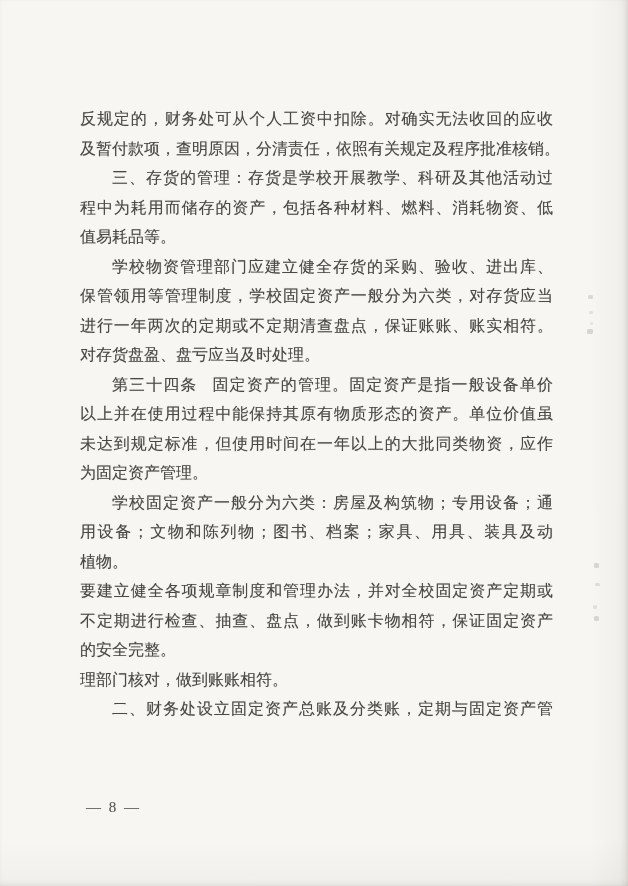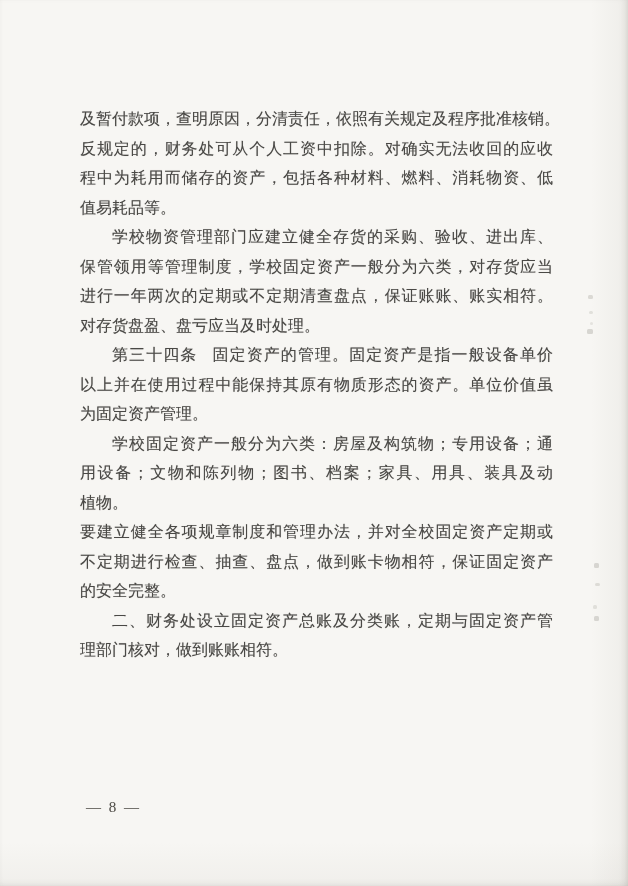--- a/index.html
+++ b/index.html
@@ -57,39 +57,41 @@
     position:absolute;
     background:var(--speck);
     border-radius:1.5px;
   }
 </style>
 </head>
 <body>
 
 <div class="page">
   <div class="body-text" id="paragraphs">
+      <div class="line">反规定的，财务处可从个人工资中扣除。对确实无法收回的应收</div>
       <div class="line plain-last">及暂付款项，查明原因，分清责任，依照有关规定及程序批准核销。</div>
-      <div class="line">反规定的，财务处可从个人工资中扣除。对确实无法收回的应收</div>
+      <div class="line indent">三、存货的管理：存货是学校开展教学、科研及其他活动过</div>
       <div class="line">程中为耗用而储存的资产，包括各种材料、燃料、消耗物资、低</div>
       <div class="line plain-last">值易耗品等。</div>
       <div class="line indent">学校物资管理部门应建立健全存货的采购、验收、进出库、</div>
       <div class="line">保管领用等管理制度，学校固定资产一般分为六类，对存货应当</div>
       <div class="line">进行一年两次的定期或不定期清查盘点，保证账账、账实相符。</div>
       <div class="line plain-last">对存货盘盈、盘亏应当及时处理。</div>
       <div class="line indent"><span class="bold">第三十四条</span><span class="bold-gap"></span>固定资产的管理。固定资产是指一般设备单价</div>
       <div class="line">以上并在使用过程中能保持其原有物质形态的资产。单位价值虽</div>
+      <div class="line">未达到规定标准，但使用时间在一年以上的大批同类物资，应作</div>
       <div class="line plain-last">为固定资产管理。</div>
       <div class="line indent">学校固定资产一般分为六类：房屋及构筑物；专用设备；通</div>
       <div class="line">用设备；文物和陈列物；图书、档案；家具、用具、装具及动</div>
       <div class="line plain-last">植物。</div>
       <div class="line">要建立健全各项规章制度和管理办法，并对全校固定资产定期或</div>
       <div class="line">不定期进行检查、抽查、盘点，做到账卡物相符，保证固定资产</div>
       <div class="line plain-last">的安全完整。</div>
+      <div class="line plain-last">理部门核对，做到账账相符。</div>
       <div class="line indent">二、财务处设立固定资产总账及分类账，定期与固定资产管</div>
-      <div class="line plain-last">理部门核对，做到账账相符。</div>
     </div>
   <div class="footer">— 8 —</div>
   <div id="artifacts">
       <div class="speck" style="left: 588px; top: 295px; width: 5px; height: 4px; opacity: 0.45;"></div>
       <div class="speck" style="left: 589px; top: 311px; width: 4px; height: 3px; opacity: 0.35;"></div>
       <div class="speck" style="left: 590px; top: 322px; width: 3px; height: 3px; opacity: 0.3;"></div>
       <div class="speck" style="left: 587px; top: 329px; width: 6px; height: 5px; opacity: 0.5;"></div>
       <div class="speck" style="left: 594px; top: 563px; width: 5px; height: 5px; opacity: 0.5;"></div>
       <div class="speck" style="left: 595px; top: 583px; width: 5px; height: 3px; opacity: 0.4;"></div>
       <div class="speck" style="left: 593px; top: 605px; width: 4px; height: 4px; opacity: 0.35;"></div>

